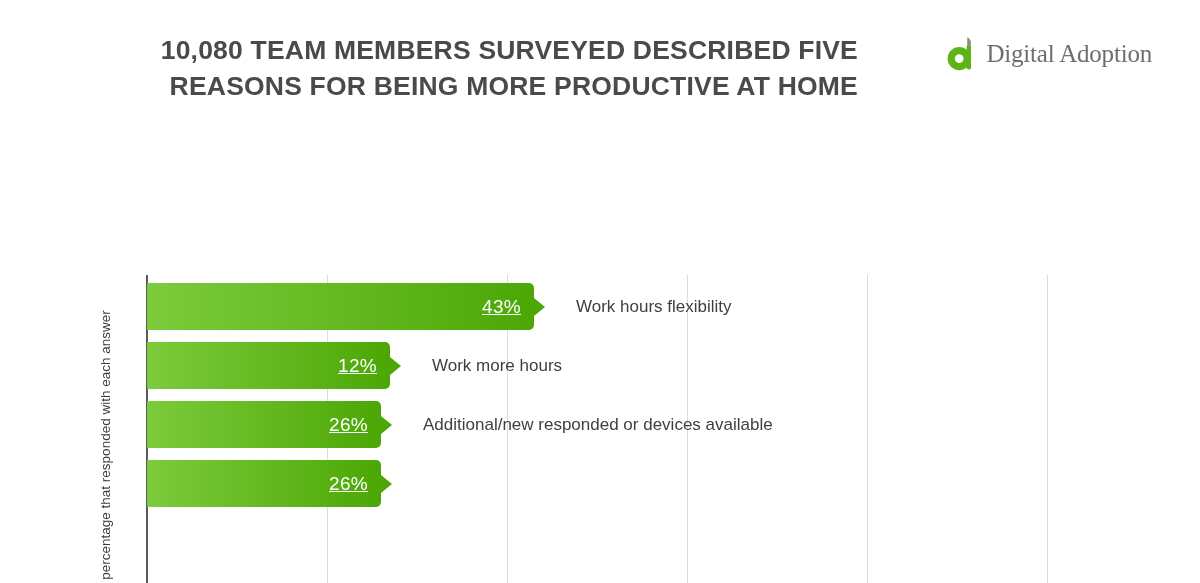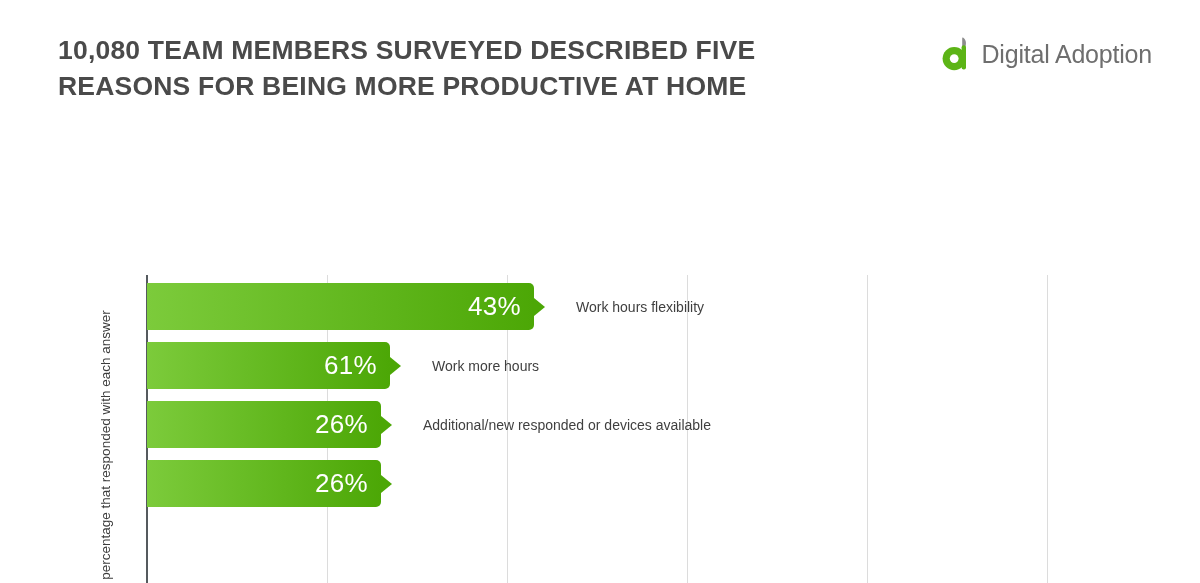--- a/index.html
+++ b/index.html
@@ -2,32 +2,32 @@
 <html><head>
 <meta charset="utf-8">
 <style>
   * { box-sizing: border-box; margin: 0; padding: 0; }
   html, body {
     width: 1200px; height: 583px;
     background: #ffffff;
     font-family: "Liberation Sans", sans-serif;
     overflow: hidden;
   }
-  .page { position: relative; width: 1200px; height: 583px; background:#fff; }
+  .page { position: relative; width: 1200px; height: 583px; background:#fff;text-align:right; }
 
   
   .header { position: absolute; left: 0; top: 0; width: 1200px; height: 120px; }
   .title {
     position: absolute; left: 58px; top: 33px; width: 800px;
     font-size: 26.5px; font-weight: bold; letter-spacing: 0.2px;
     line-height: 1.35; color: #4a4a4a; text-transform: uppercase;
   }
   .brand {
     position: absolute; right: 48px; top: 36px;
-    display: flex; align-items: center; gap: 6px;
+    display: flex; align-items: center; gap: 6px; font-family: Liberation Serif, serif;
   }
   .brand-mark { width: 34px; height: 36px; display:block; }
   .brand-text { font-size: 25px; color: #6e6e6e; letter-spacing: -0.2px; }
 
   
   .chart { position: absolute; left: 0; top: 120px; width: 1200px; height: 463px; }
 
   .ylabel {
     position: absolute; left: 96px; top: 148px;
     width: 18px; height: 380px;
@@ -55,33 +55,34 @@
   
   .bars { position: absolute; left: 147px; top: 163px; width: 1000px; }
   .barrow { position: relative; height: 47px; margin-bottom: 12px; }
   .bar {
     position: absolute; left: 0; top: 0; height: 47px;
     border-radius: 0 5px 5px 0;
     background: linear-gradient(to right, #7ccb3b 0%, #4ca706 100%);
     display: flex; align-items: center; justify-content: flex-end;
   }
   .bar-value {
-    color: #ffffff; font-size: 26px; padding-right: 13px;
+    color: #ffffff; font-size: 19px; padding-right: 13px;
     letter-spacing: 0.3px;
+    text-decoration: underline;
   }
   .bar-tip {
     position: absolute; top: 50%; transform: translateY(-50%);
     width: 0; height: 0;
     border-top: 9px solid transparent;
     border-bottom: 9px solid transparent;
     border-left: 11px solid #4ca706;
   }
   .bar-label {
     position: absolute; top: 50%; transform: translateY(-50%);
-    font-size: 14px; color: #3f3f3f; white-space: nowrap;
+    font-size: 17px; color: #3f3f3f; white-space: nowrap;
   }
 </style>
 </head>
 <body>
 
 <div class="page">
 
   <div class="header">
     <div class="title">10,080 TEAM MEMBERS SURVEYED DESCRIBED FIVE REASONS FOR BEING MORE PRODUCTIVE AT HOME</div>
 
@@ -116,21 +117,21 @@
     <div class="bars" id="bars">
         <div class="barrow">
           <div class="bar" style="width: 387px;">
             <span class="bar-value">43%</span>
           </div>
           <div class="bar-tip" style="left: 387px;"></div>
           <div class="bar-label" style="left: 429px;">Work hours flexibility</div>
         </div>
         <div class="barrow">
           <div class="bar" style="width: 243px;">
-            <span class="bar-value">61%</span>
+            <span class="bar-value">12%</span>
           </div>
           <div class="bar-tip" style="left: 243px;"></div>
           <div class="bar-label" style="left: 285px;">Work more hours</div>
         </div>
         <div class="barrow">
           <div class="bar" style="width: 234px;">
             <span class="bar-value">26%</span>
           </div>
           <div class="bar-tip" style="left: 234px;"></div>
           <div class="bar-label" style="left: 276px;">Additional/new responded or devices available</div>

